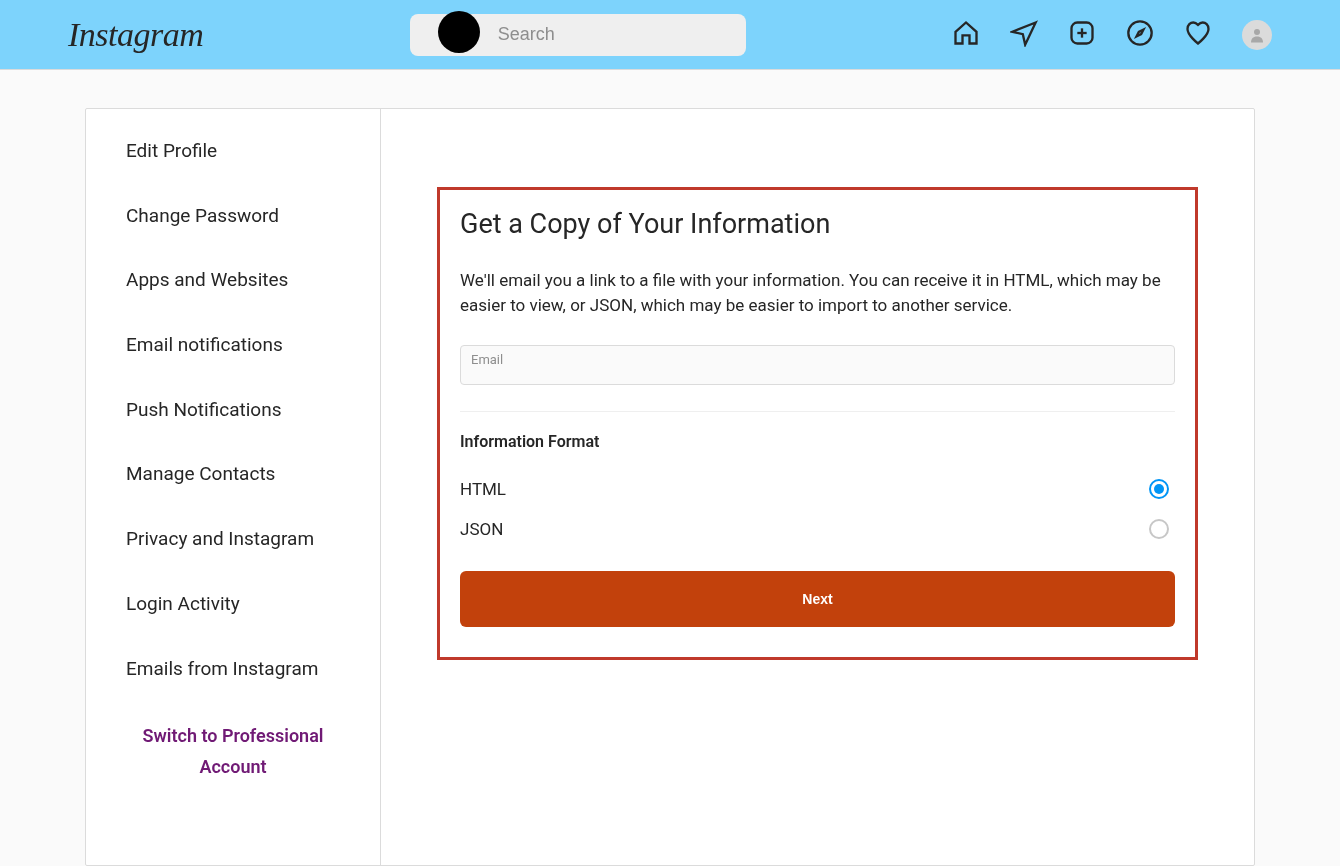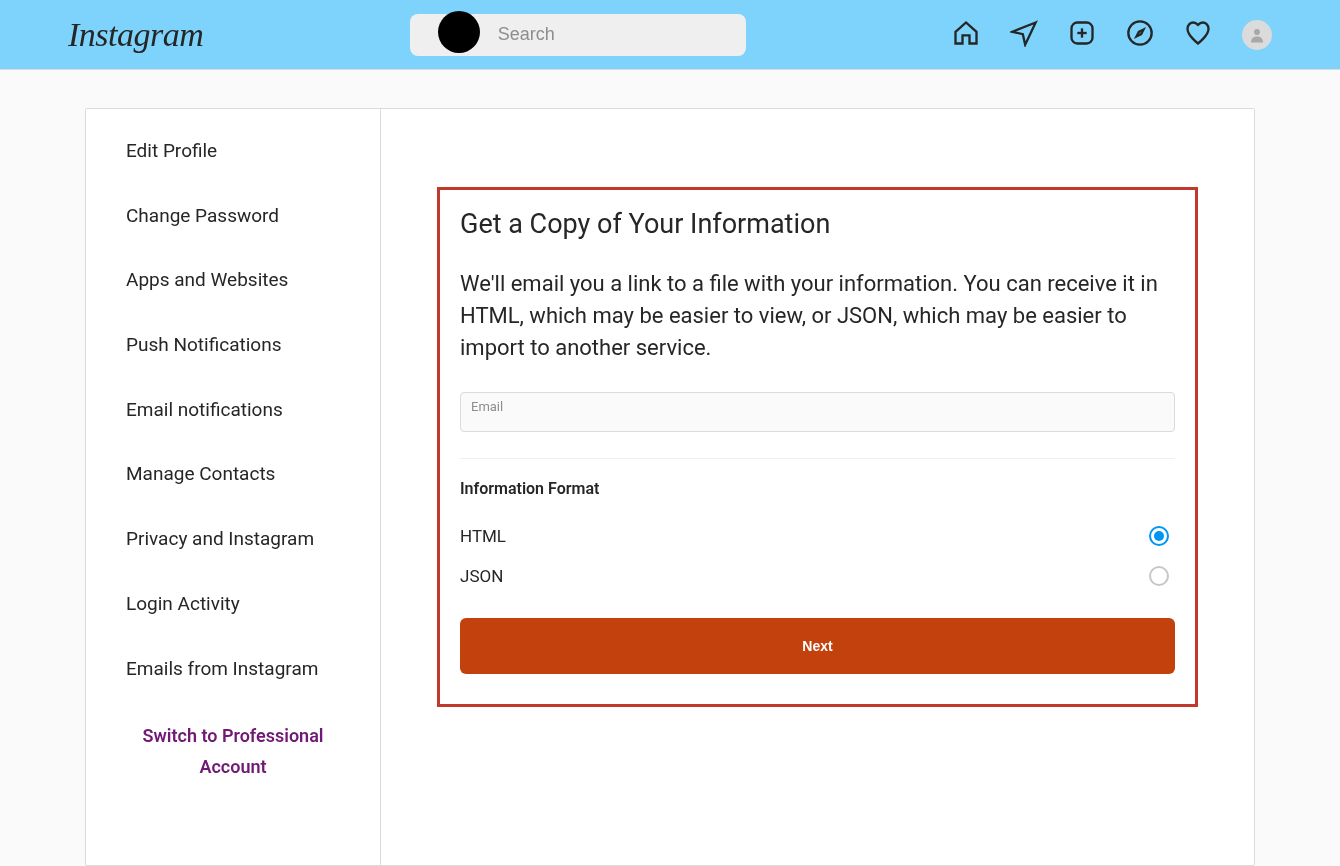--- a/index.html
+++ b/index.html
@@ -14,21 +14,21 @@
   .nav-icons svg { width: 28px; height: 28px; stroke: #262626; fill: none; stroke-width: 2; }
   .avatar { width: 30px; height: 30px; border-radius: 50%; background: #dbdbdb; display: flex; align-items: center; justify-content: center; }
   .avatar svg { width: 18px; height: 18px; fill: #a8a8a8; stroke: none; }
   .page { max-width: 1170px; margin: 38px auto 0; display: flex; background: #fff; border: 1px solid #dbdbdb; border-radius: 2px; min-height: 758px; }
   .sidebar { width: 295px; border-right: 1px solid #dbdbdb; padding-top: 10px; }
   .side-item { display: block; padding: 20px 40px; font-size: 19px; color: #262626; cursor: pointer; line-height: 1.3; }
   .switch-link { display: block; text-align: center; padding: 20px 30px; font-size: 18px; font-weight: 600; color: #701a75; cursor: pointer; line-height: 1.7; }
   .content { flex: 1; padding: 30px 56px; }
   .highlight-box { border: 3px solid #c0392b; padding: 18px 20px 30px; margin-top: 48px; }
   .content h1 { font-size: 27px; font-weight: 400; margin-bottom: 28px; }
-  .desc { font-size: 22px; line-height: 1.45; color: #262626; margin-bottom: 28px; }
+  .desc { font-size: 17px; line-height: 1.45; color: #262626; margin-bottom: 28px; }
   .email-field { position: relative; border: 1px solid #dbdbdb; background: #fafafa; border-radius: 4px; height: 40px; padding: 4px 10px 0; margin-bottom: 26px; }
   .email-field label { position: absolute; top: 6px; left: 10px; font-size: 13px; color: #8e8e8e; }
   .email-field input { border: none; background: transparent; outline: none; width: 100%; height: 100%; padding-top: 14px; font-size: 15px; }
   .format-section { border-top: 1px solid #efefef; padding-top: 20px; }
   .format-title { font-size: 16px; font-weight: 600; margin-bottom: 18px; }
   .radio-row { display: flex; align-items: center; justify-content: space-between; padding: 10px 6px 10px 0; cursor: pointer; }
   .radio-row .label { font-size: 17px; }
   .radio { width: 20px; height: 20px; border-radius: 50%; border: 2px solid #c7c7c7; position: relative; background: #fff; }
   .radio.selected { border-color: #0095f6; }
   .radio.selected::after { content: ""; position: absolute; top: 3px; left: 3px; width: 10px; height: 10px; border-radius: 50%; background: #0095f6; }
@@ -74,22 +74,22 @@
         </svg>
       </span>
   </div>
 </div>
 
 <div class="page">
   <div class="sidebar">
     <a class="side-item">Edit Profile</a>
     <a class="side-item">Change Password</a>
     <a class="side-item">Apps and Websites</a>
+    <a class="side-item">Email notifications</a>
     <a class="side-item">Push Notifications</a>
-    <a class="side-item">Email notifications</a>
     <a class="side-item">Manage Contacts</a>
     <a class="side-item">Privacy and Instagram</a>
     <a class="side-item">Login Activity</a>
     <a class="side-item">Emails from Instagram</a>
     <a class="switch-link">Switch to Professional Account</a>
   </div>
 
   <div class="content">
     <div class="highlight-box">
       <h1>Get a Copy of Your Information</h1>

